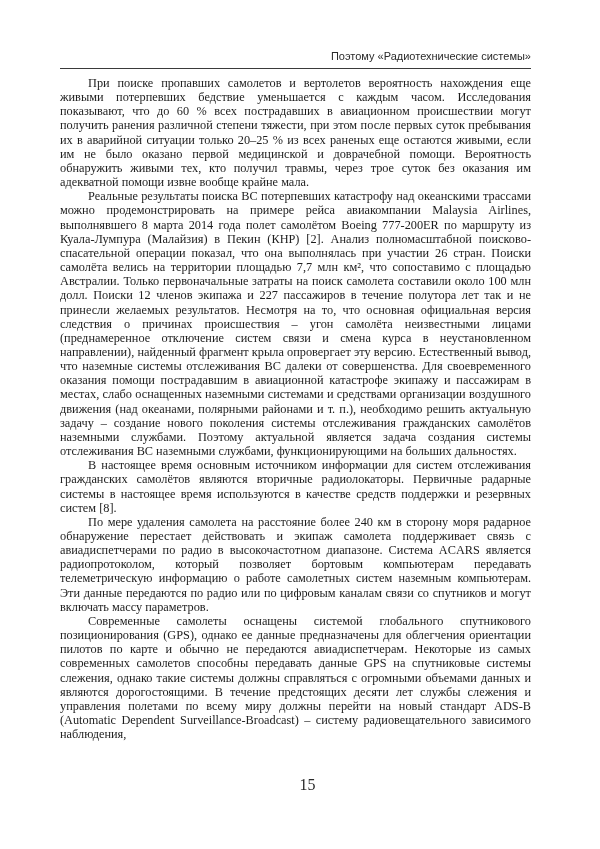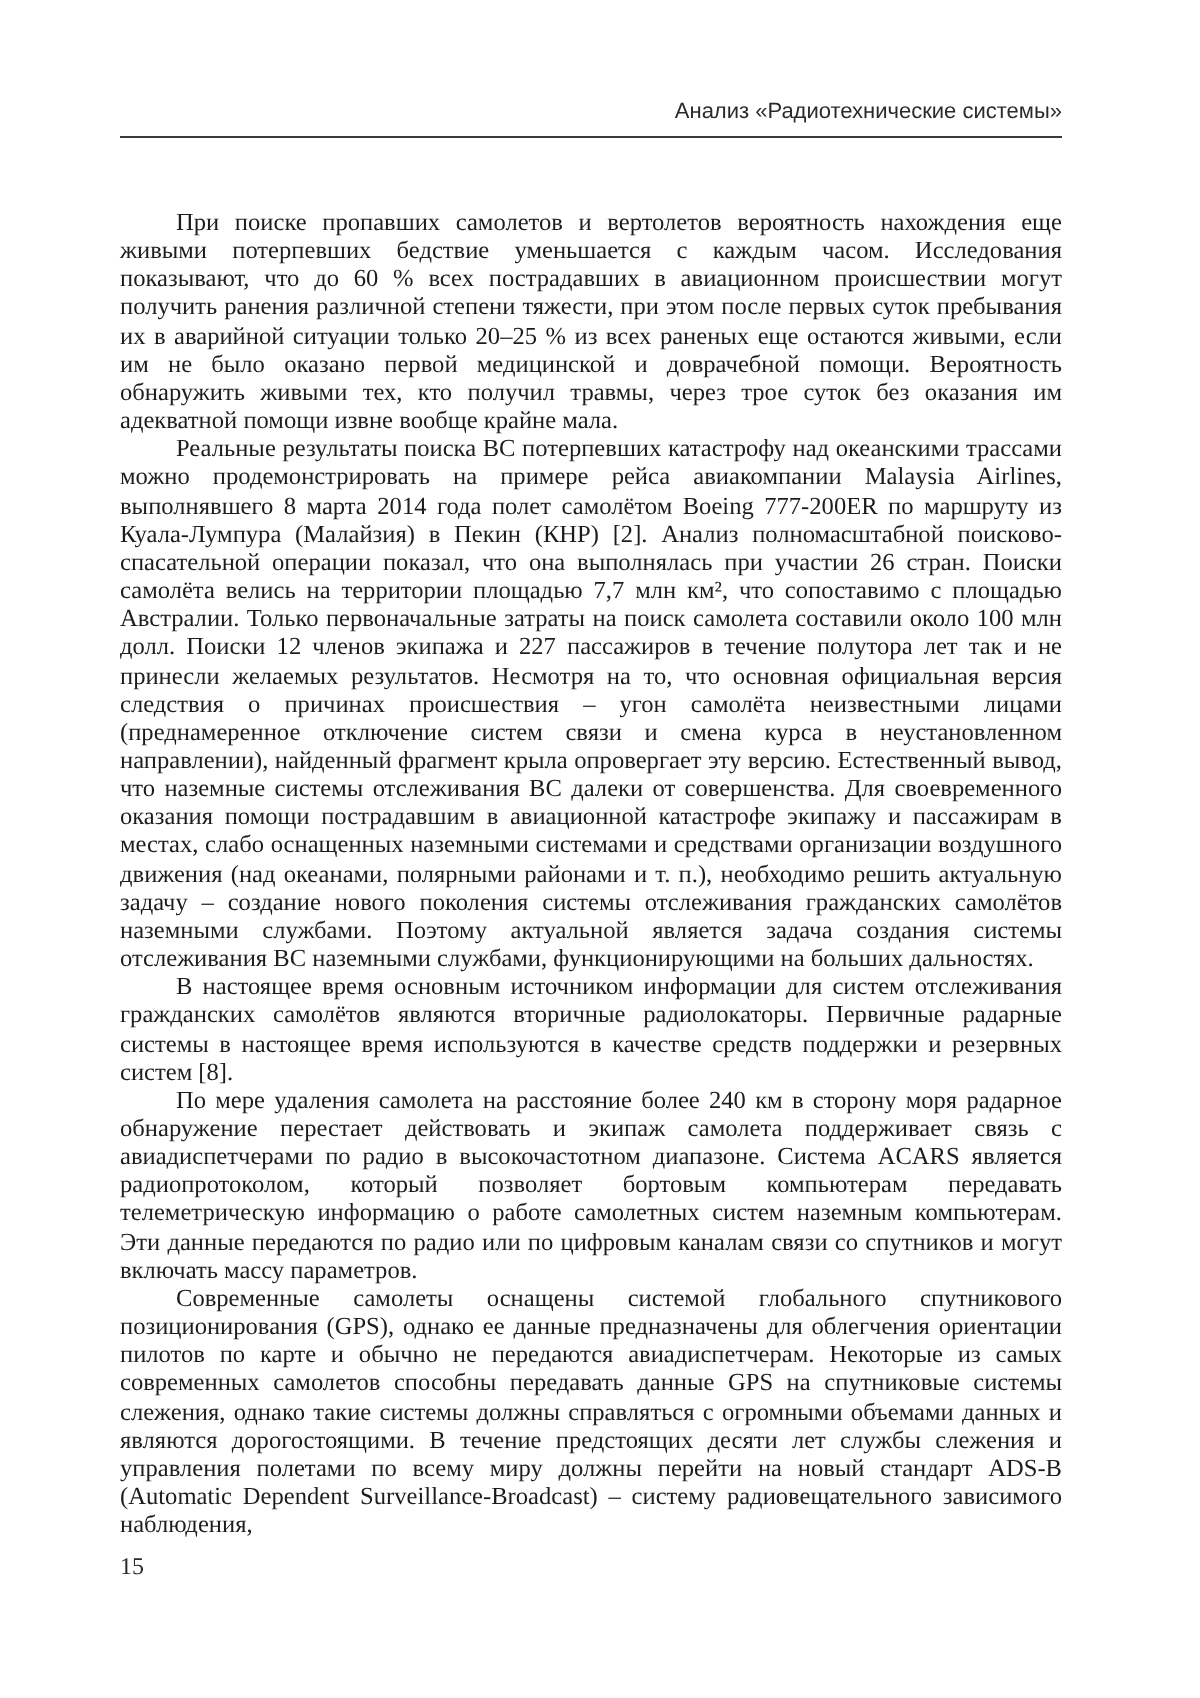--- a/index.html
+++ b/index.html
@@ -31,50 +31,49 @@
   }
   .text-block {
     position: absolute;
     top: 76px;
     left: 60px;
     width: 471px;
     font-size: 12.3px;
     line-height: 14.15px;
     text-align: justify;
     color: #1c1c1c;
-    margin-top: 28px;
   }
   .text-block p {
     margin: 0;
     text-indent: 28px;
   }
   .section-heading {
     font-weight: bold;
     text-align: center;
     text-indent: 0;
     margin: 13px 0 13px 0;
     font-size: 12.3px;
     line-height: 15px;
   }
   .page-number {
     position: absolute;
     top: 776px;
-    left: 60px;
+    left: 72px;
     width: 471px;
-    text-align: left;
-    font-size: 12px;
+    text-align: center;
+    font-size: 16px;
     color: #2a2a2a;
   }
 </style>
 </head>
 <body>
 
 <div class="page">
 
-  <div class="running-head">Анализ «Радиотехнические системы»</div>
+  <div class="running-head">Поэтому «Радиотехнические системы»</div>
 
   <div class="text-block">
     <p>При поиске пропавших самолетов и вертолетов вероятность нахождения еще живыми потерпевших бедствие уменьшается с каждым часом. Исследования показывают, что до 60 % всех пострадавших в авиационном происшествии могут получить ранения различной степени тяжести, при этом после первых суток пребывания их в аварийной ситуации только 20–25 % из всех раненых еще остаются живыми, если им не было оказано первой медицинской и доврачебной помощи. Вероятность обнаружить живыми тех, кто получил травмы, через трое суток без оказания им адекватной помощи извне вообще крайне мала.</p>
     <p>Реальные результаты поиска ВС потерпевших катастрофу над океанскими трассами можно продемонстрировать на примере рейса авиакомпании Malaysia Airlines, выполнявшего 8 марта 2014 года полет самолётом Boeing 777-200ER по маршруту из Куала-Лумпура (Малайзия) в Пекин (КНР) [2]. Анализ полномасштабной поисково-спасательной операции показал, что она выполнялась при участии 26 стран. Поиски самолёта велись на территории площадью 7,7 млн км², что сопоставимо с площадью Австралии. Только первоначальные затраты на поиск самолета составили около 100 млн долл. Поиски 12 членов экипажа и 227 пассажиров в течение полутора лет так и не принесли желаемых результатов. Несмотря на то, что основная официальная версия следствия о причинах происшествия – угон самолёта неизвестными лицами (преднамеренное отключение систем связи и смена курса в неустановленном направлении), найденный фрагмент крыла опровергает эту версию. Естественный вывод, что наземные системы отслеживания ВС далеки от совершенства. Для своевременного оказания помощи пострадавшим в авиационной катастрофе экипажу и пассажирам в местах, слабо оснащенных наземными системами и средствами организации воздушного движения (над океанами, полярными районами и т. п.), необходимо решить актуальную задачу – создание нового поколения системы отслеживания гражданских самолётов наземными службами. Поэтому актуальной является задача создания системы отслеживания ВС наземными службами, функционирующими на больших дальностях.</p>
 
 
     <p>В настоящее время основным источником информации для систем отслеживания гражданских самолётов являются вторичные радиолокаторы. Первичные радарные системы в настоящее время используются в качестве средств поддержки и резервных систем [8].</p>
     <p>По мере удаления самолета на расстояние более 240 км в сторону моря радарное обнаружение перестает действовать и экипаж самолета поддерживает связь с авиадиспетчерами по радио в высокочастотном диапазоне. Система ACARS является радиопротоколом, который позволяет бортовым компьютерам передавать телеметрическую информацию о работе самолетных систем наземным компьютерам. Эти данные передаются по радио или по цифровым каналам связи со спутников и могут включать массу параметров.</p>
     <p>Современные самолеты оснащены системой глобального спутникового позиционирования (GPS), однако ее данные предназначены для облегчения ориентации пилотов по карте и обычно не передаются авиадиспетчерам. Некоторые из самых современных самолетов способны передавать данные GPS на спутниковые системы слежения, однако такие системы должны справляться с огромными объемами данных и являются дорогостоящими. В течение предстоящих десяти лет службы слежения и управления полетами по всему миру должны перейти на новый стандарт ADS-B (Automatic Dependent Surveillance-Broadcast) – систему радиовещательного зависимого наблюдения,</p>
   </div>

